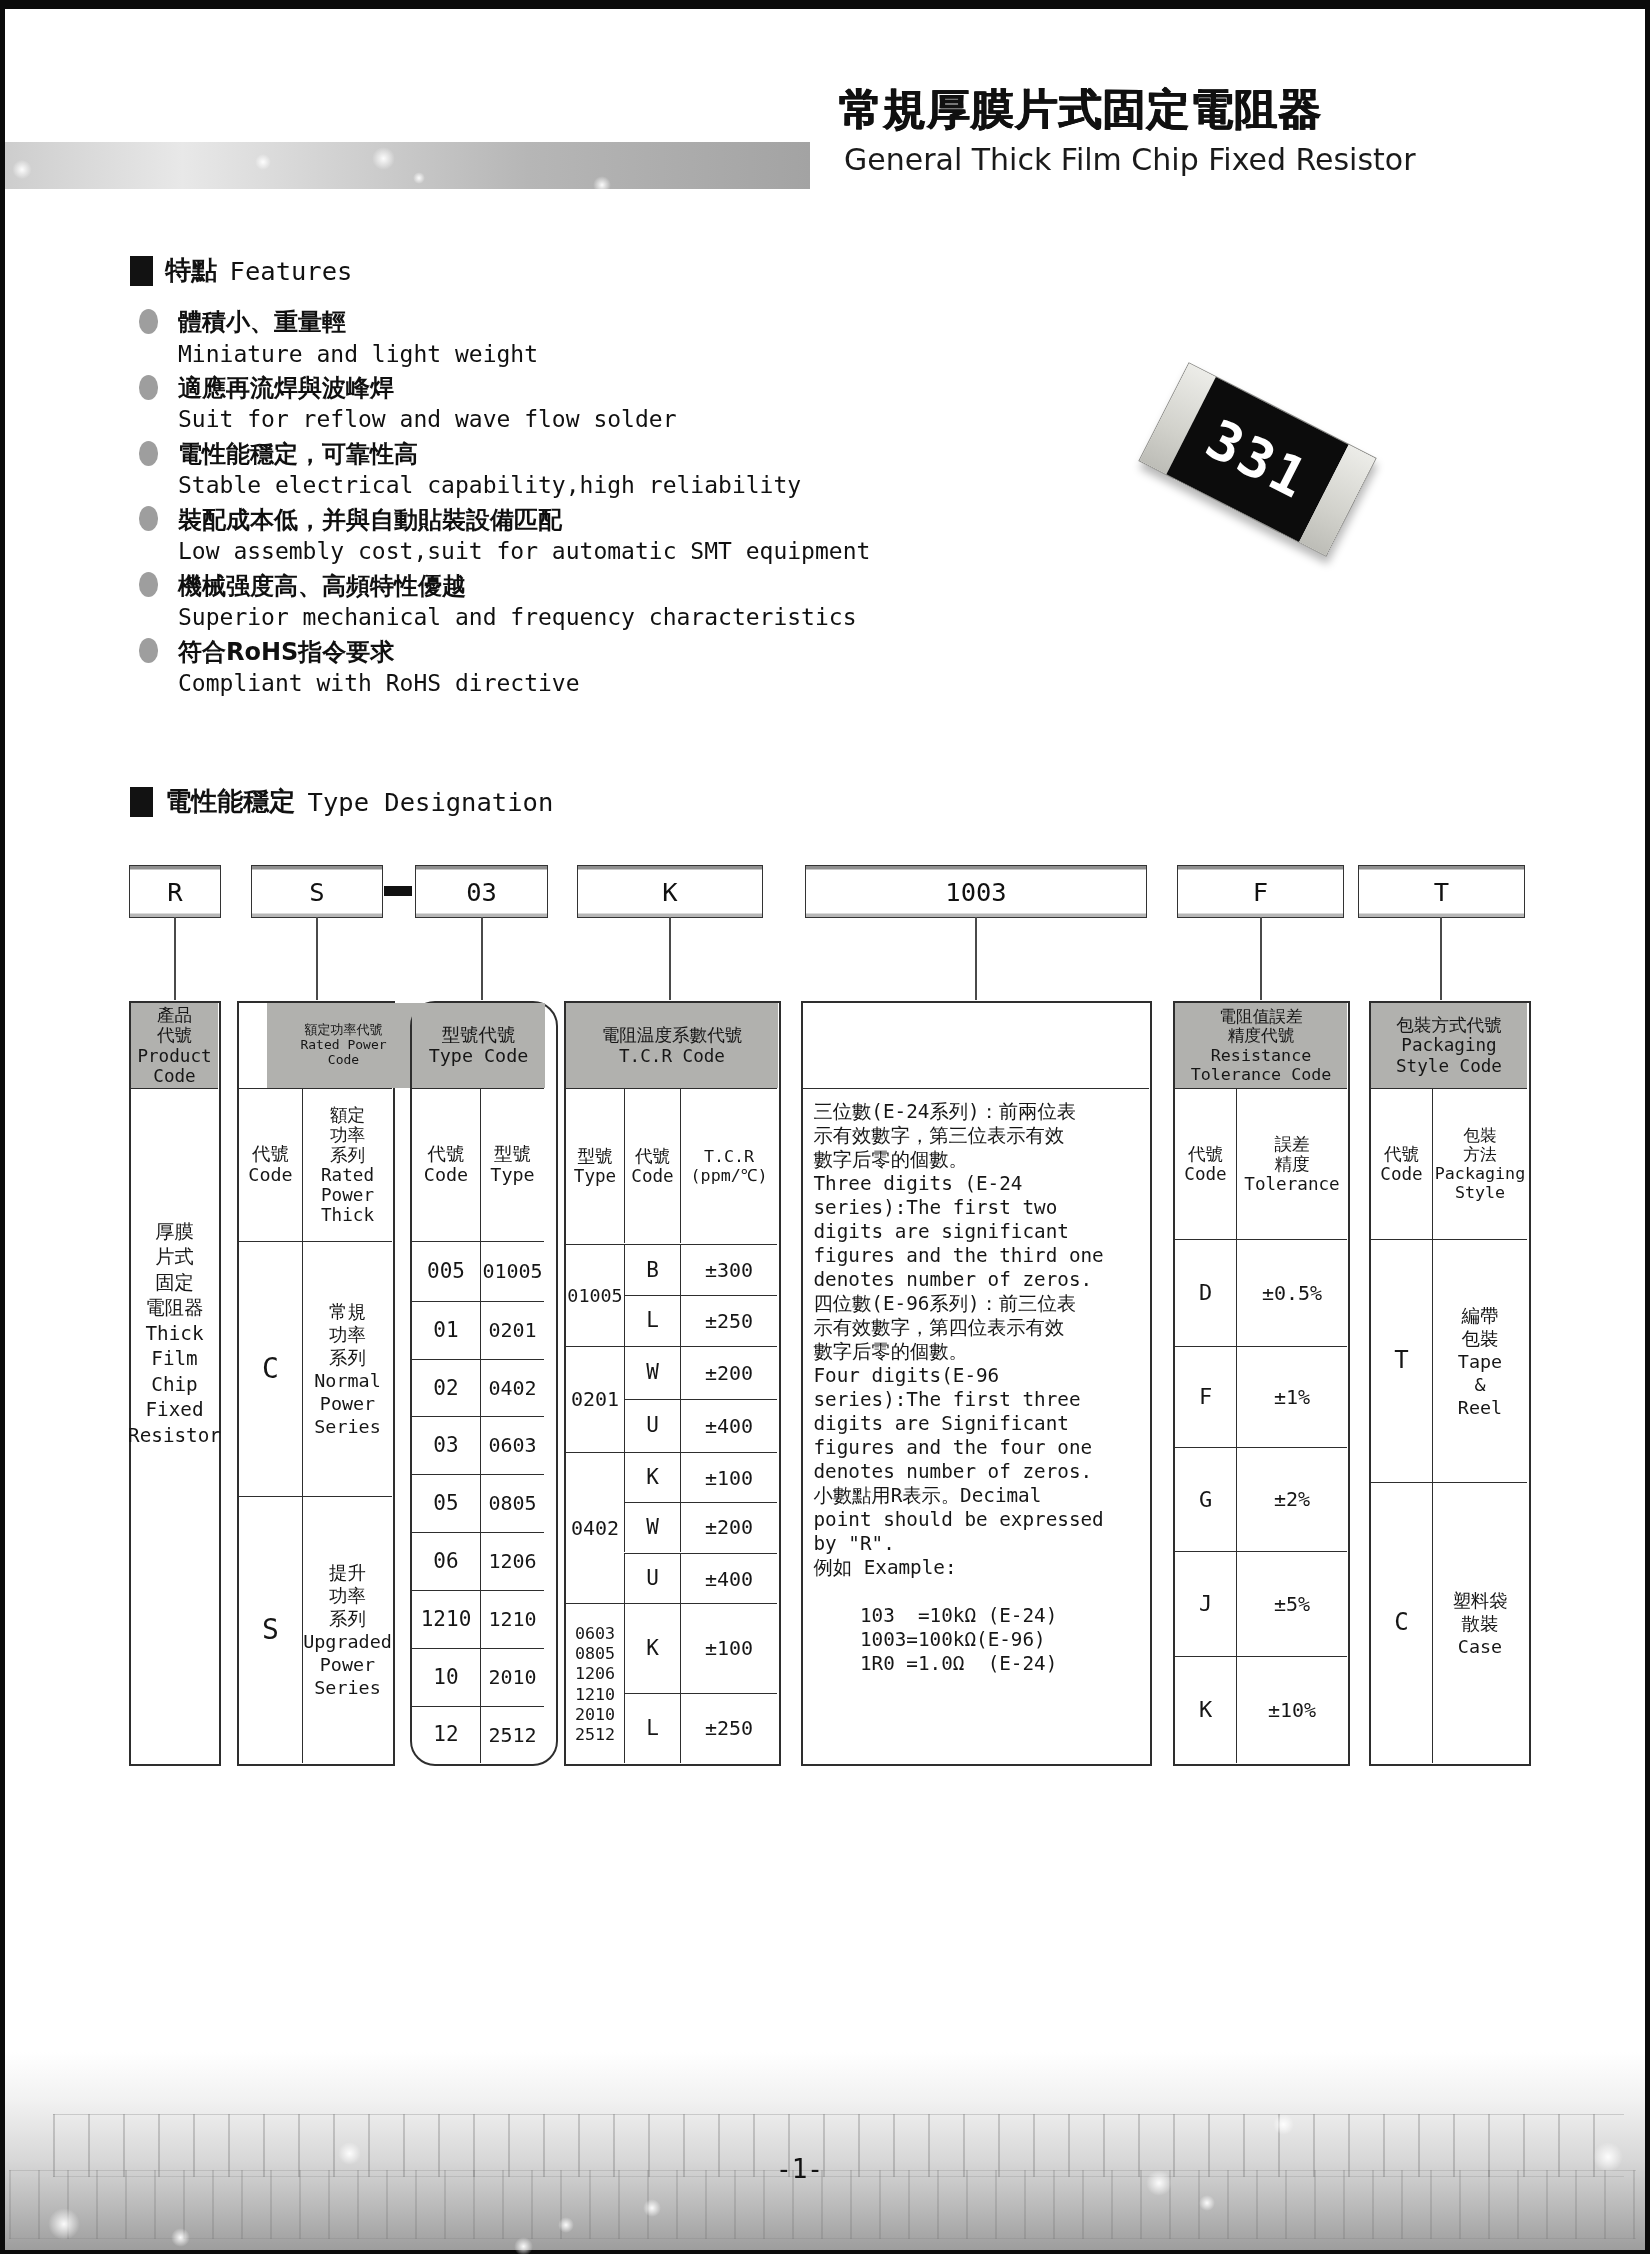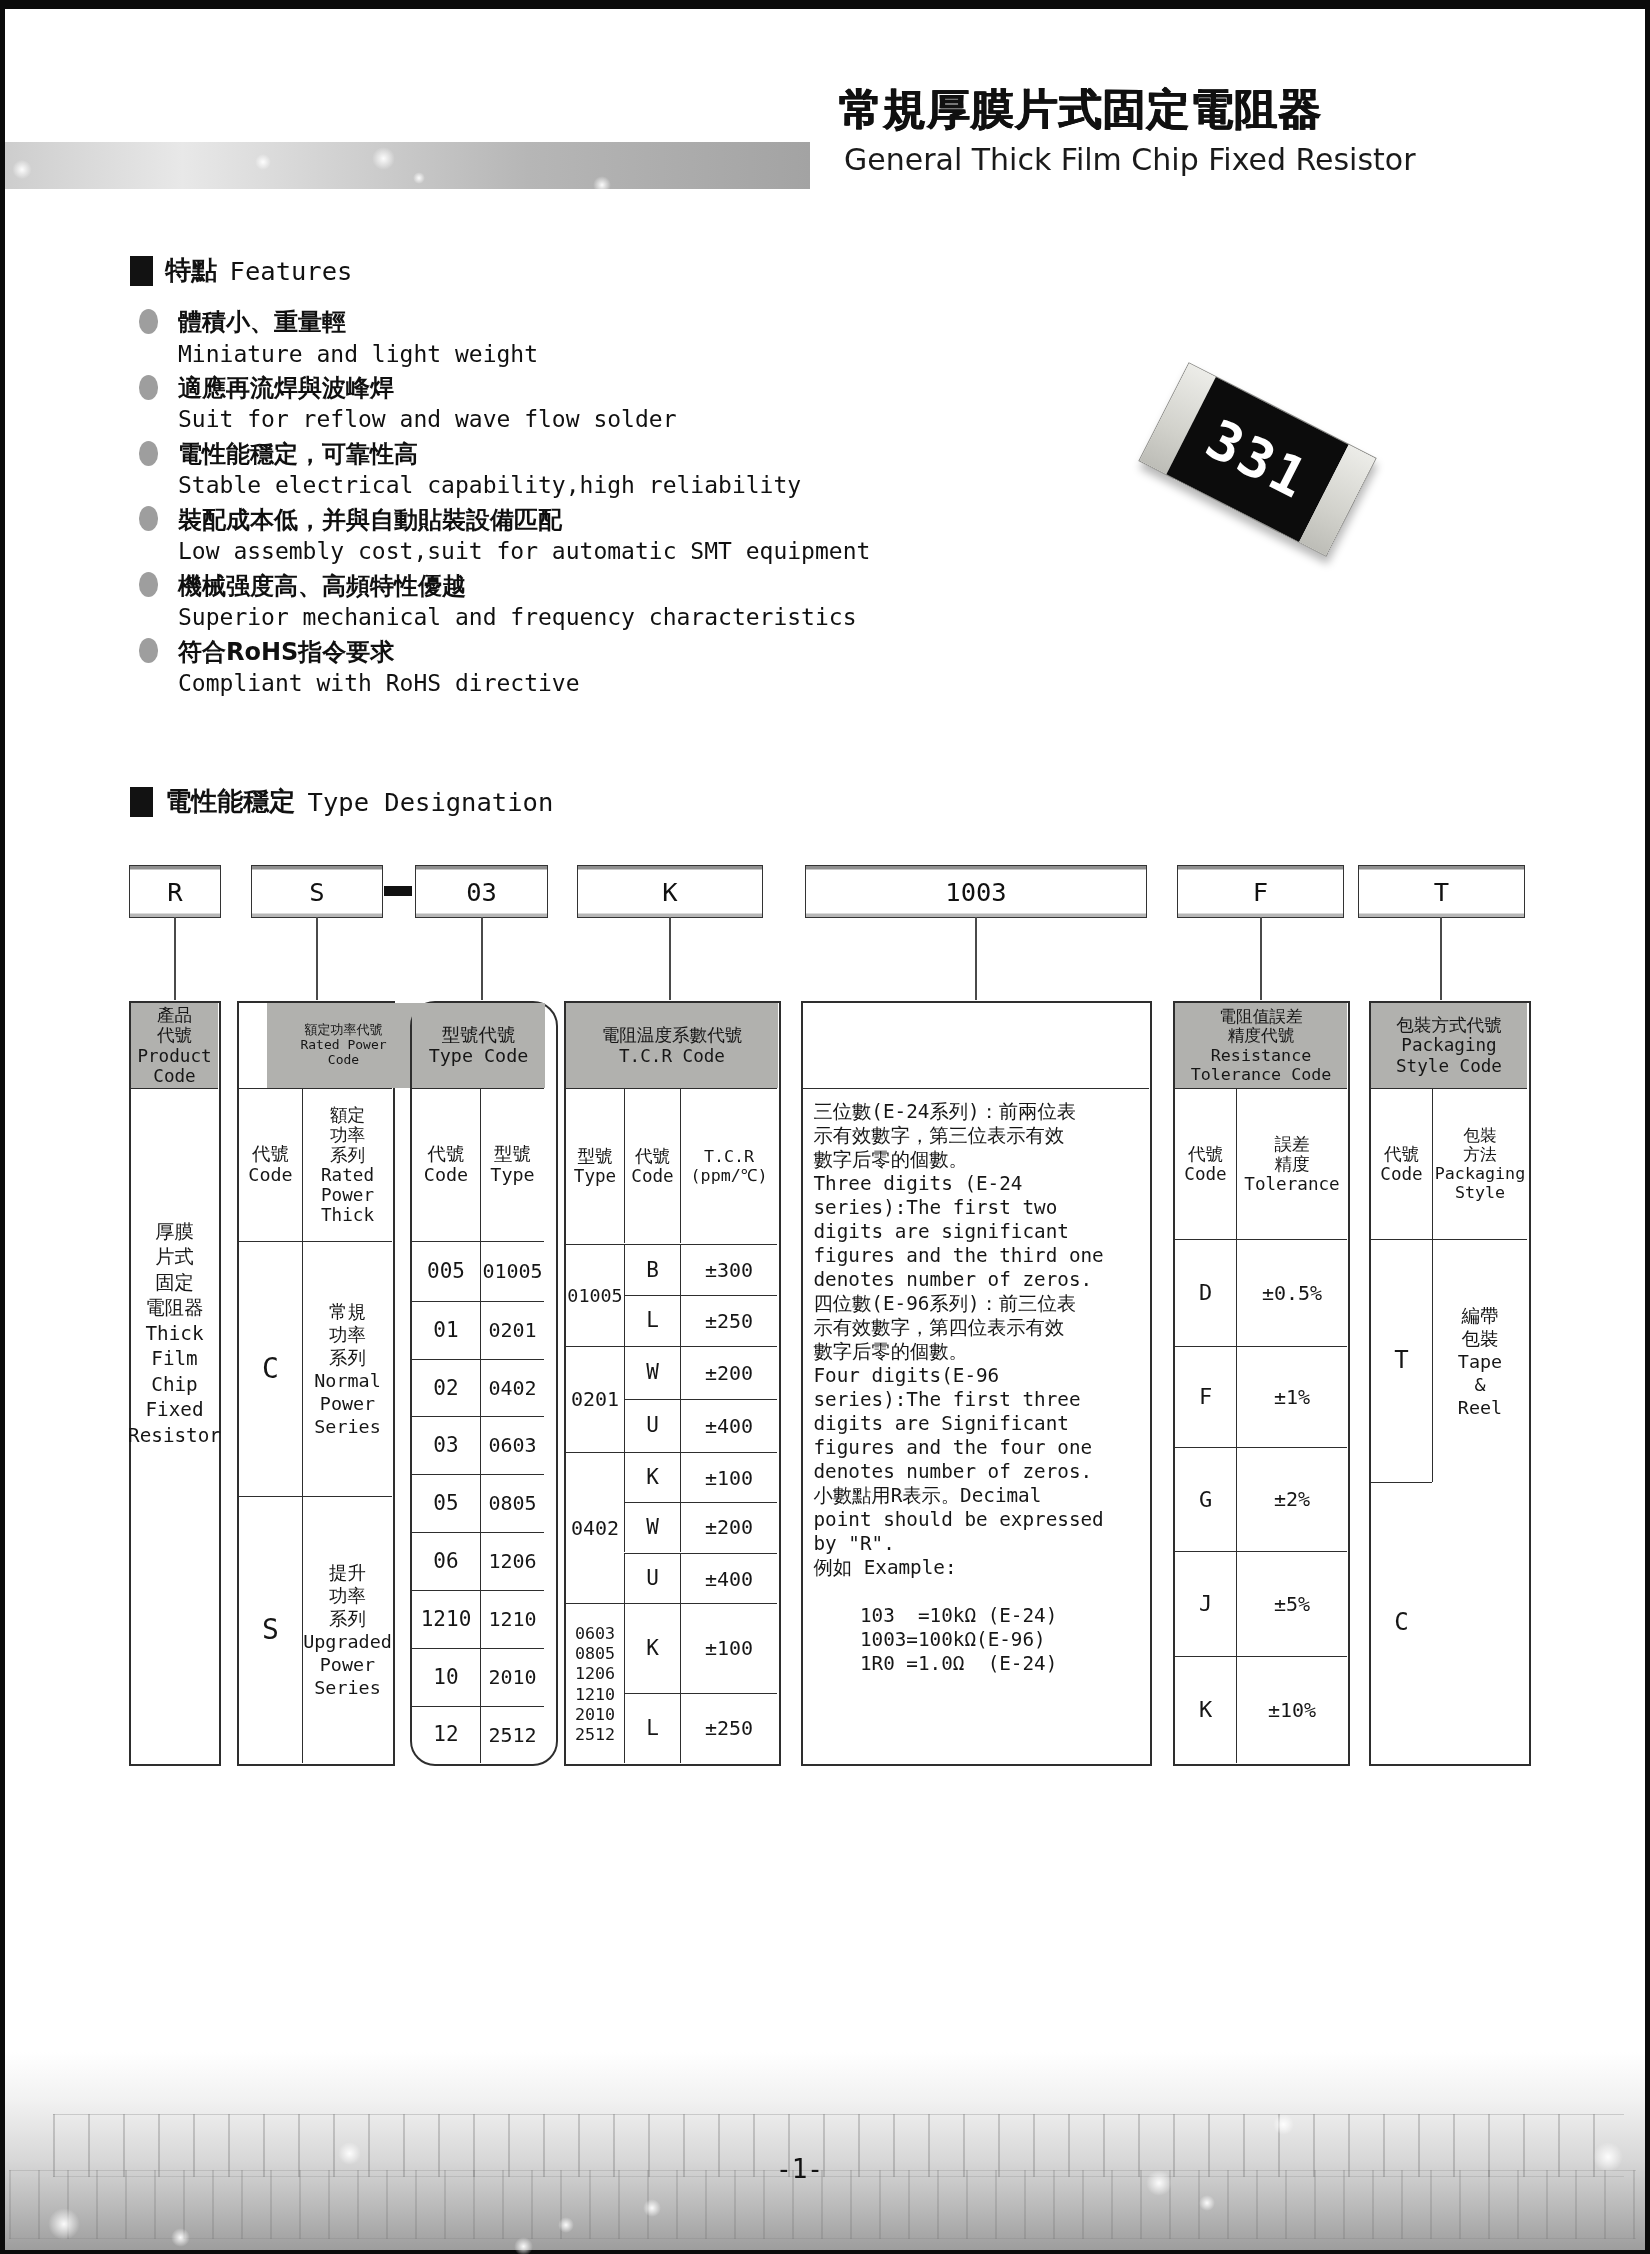--- a/index.html
+++ b/index.html
@@ -300,20 +300,23 @@
 方法
 Packaging
 Style</div>
   <div class="cell bt" style="left:0;top:236px;width:61px;height:243px;font-size:24px;">T</div>
   <div class="cell bt bl" style="left:61px;top:236px;width:95px;height:243px;font-size:18.4px;line-height:1.25;">編帶
 包裝
 Tape
 &amp;
 Reel</div>
   <div class="cell bt" style="left:0;top:479px;width:61px;height:281px;font-size:24px;">C</div>
+  <div class="cell bt bl" style="left:61px;top:479px;width:95px;height:281px;font-size:18.4px;line-height:1.25;">塑料袋
+散裝
+Case</div>
 </div>
 
 <div class="band-bottom"></div>
 <div class="boxstrip strip1"></div>
 <div class="boxstrip strip2"></div>
 <div class="sp" style="left:48px;top:2208px;width:32px;height:32px;"></div>
 <div class="sp" style="left:171px;top:2228px;width:19.3px;height:19.3px;"></div>
 <div class="sp" style="left:338px;top:2142px;width:23px;height:23px;"></div>
 <div class="sp" style="left:643px;top:2199px;width:17.6px;height:17.6px;"></div>
 <div class="sp" style="left:558px;top:2217px;width:16px;height:16px;"></div>

